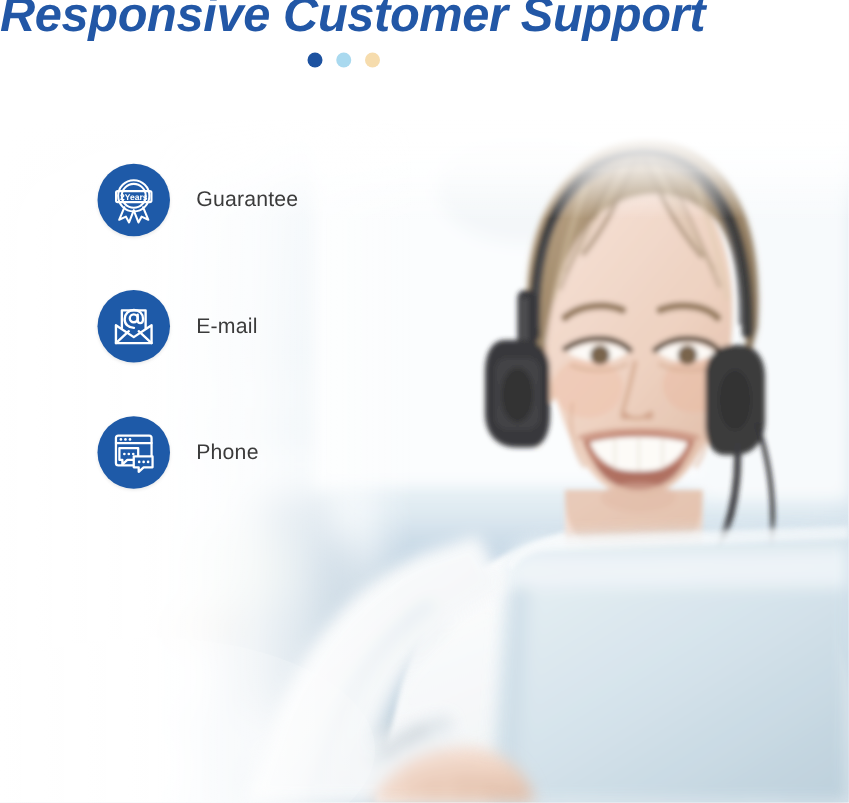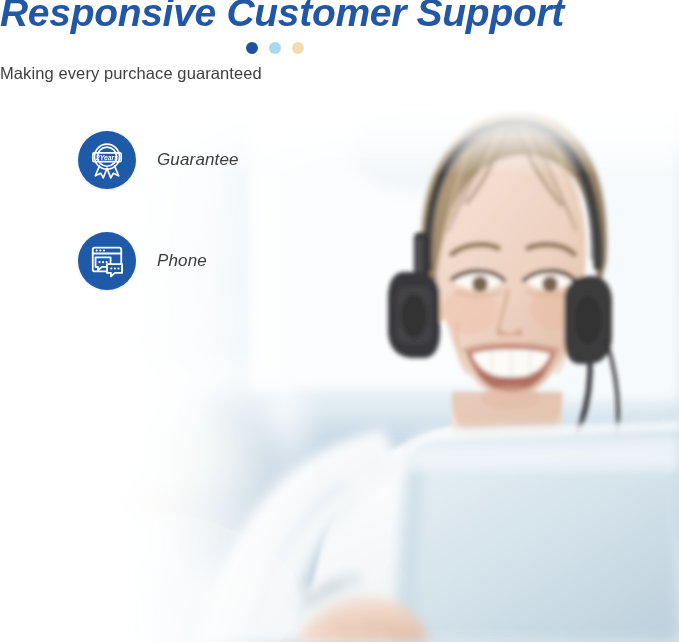--- a/index.html
+++ b/index.html
@@ -50,21 +50,21 @@
         rgba(255,255,255,0.0) 100%);
     z-index: 2;
     pointer-events: none;
   }
 
   
   #header {
     position: absolute;
     left: 0; top: 0; width: 550px;
     z-index: 5;
-    text-align: left;
+    text-align: right;
   }
   #headline {
     font-size: 39px;
     line-height: 38px;
     font-weight: bold;
     font-style: italic;
     color: #2257a6;
     letter-spacing: -0.3px;
     margin-top: -6px;
     white-space: nowrap;
@@ -85,21 +85,20 @@
     font-weight: 400;
     letter-spacing: 0.1px;
   }
 
   
   #features {
     position: absolute;
     left: 78px;
     top: 131px;
     z-index: 5;
-    font-style: italic;
   }
   .feature-row {
     display: flex;
     align-items: center;
     height: 58px;
     margin-bottom: 43px;
   }
   .feature-row:last-child { margin-bottom: 0; }
 
   .icon-circle {
@@ -373,21 +372,20 @@
 
   <div id="header">
     <div id="headline">Responsive Customer Support</div>
 
     <div id="dots-row">
       <span class="dot" style="background:#1d52a0"></span>
       <span class="dot" style="background:#a9d9ef"></span>
       <span class="dot" style="background:#f6dcad"></span>
     </div>
 
-    <div id="subtitle">Making every purchace guaranteed</div>
   </div>
 
   <div id="features">
 
     <div class="feature-row">
       <span class="icon-circle">
         <svg width="40" height="40" viewBox="0 0 48 48" aria-hidden="true">
           <g fill="none" stroke="#ffffff" stroke-width="2" stroke-linecap="round" stroke-linejoin="round">
 
             <circle cx="24" cy="20" r="15"></circle>
@@ -398,20 +396,42 @@
           </g>
 
           <rect x="7" y="15.5" width="34" height="10.5" rx="1.6" fill="none" stroke="#ffffff" stroke-width="2"></rect>
           <text x="24" y="23.6" text-anchor="middle" font-family="'Liberation Sans', sans-serif" font-size="8.2" font-weight="bold" fill="#ffffff">2Years</text>
         </svg>
       </span>
       <span class="feature-label">Guarantee</span>
     </div>
 
 
+    <div class="feature-row">
+      <span class="icon-circle">
+        <svg width="38" height="38" viewBox="0 0 48 48" aria-hidden="true">
+          <g fill="none" stroke="#ffffff" stroke-width="2.4" stroke-linecap="round" stroke-linejoin="round">
+
+            <path d="M12 26 L12 8 L36 8 L36 26"></path>
+
+            <circle cx="24" cy="16" r="4"></circle>
+            <path d="M28 12.4 L28 18.2 C28 19.9 29.2 20.8 30.5 20.8
+                     C32.2 20.8 33.4 19.3 33.4 16.6
+                     C33.4 11.3 29.6 7.6 24.2 7.6
+                     C18.9 7.6 14.8 11.6 14.8 16.8
+                     C14.8 22 18.8 25.6 24.2 25.6"></path>
+
+            <path d="M6 23 L24 35 L42 23 L42 41 L6 41 Z"></path>
+
+            <path d="M6 41 L19 29 M42 41 L29 29"></path>
+          </g>
+        </svg>
+      </span>
+      <span class="feature-label">E-mail</span>
+    </div>
 
     <div class="feature-row">
       <span class="icon-circle">
         <svg width="38" height="38" viewBox="0 0 48 48" aria-hidden="true">
           <g fill="none" stroke="#ffffff" stroke-width="2.3" stroke-linecap="round" stroke-linejoin="round">
 
             <rect x="6" y="7" width="36" height="30" rx="2.4"></rect>
             <path d="M6 14.5 L42 14.5"></path>
           </g>
           <circle cx="11" cy="10.8" r="1.35" fill="#ffffff"></circle>

